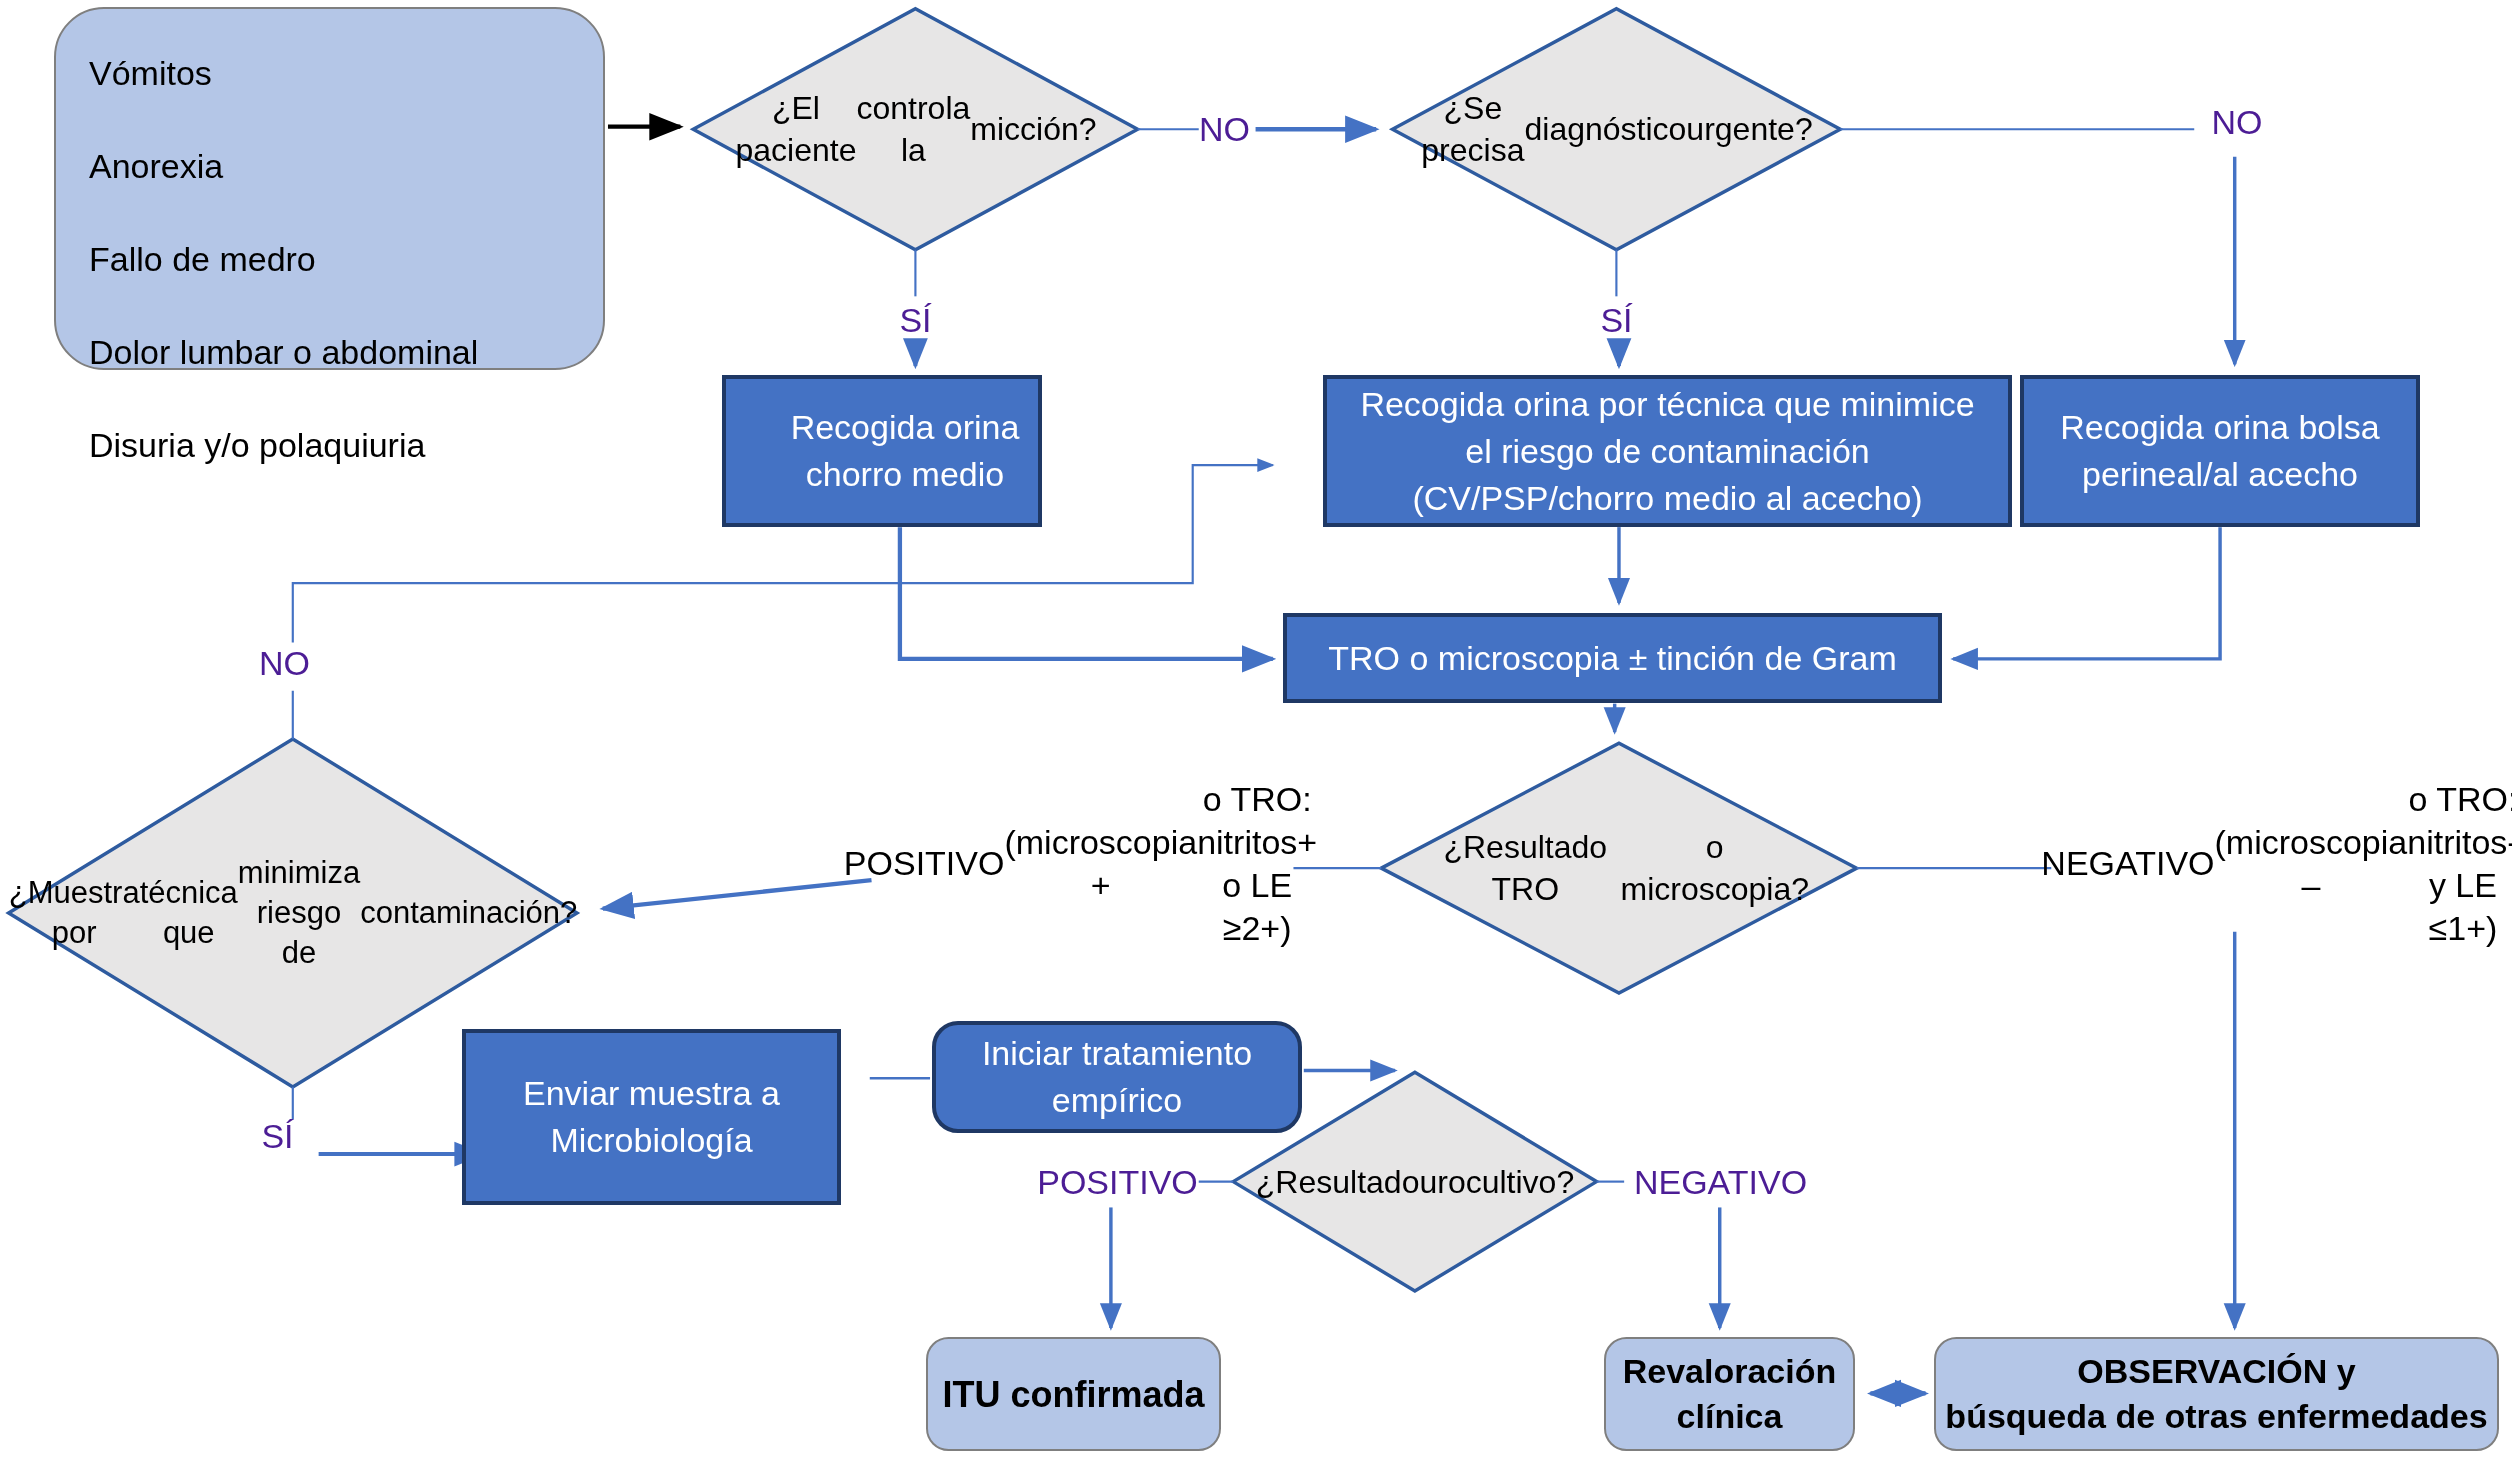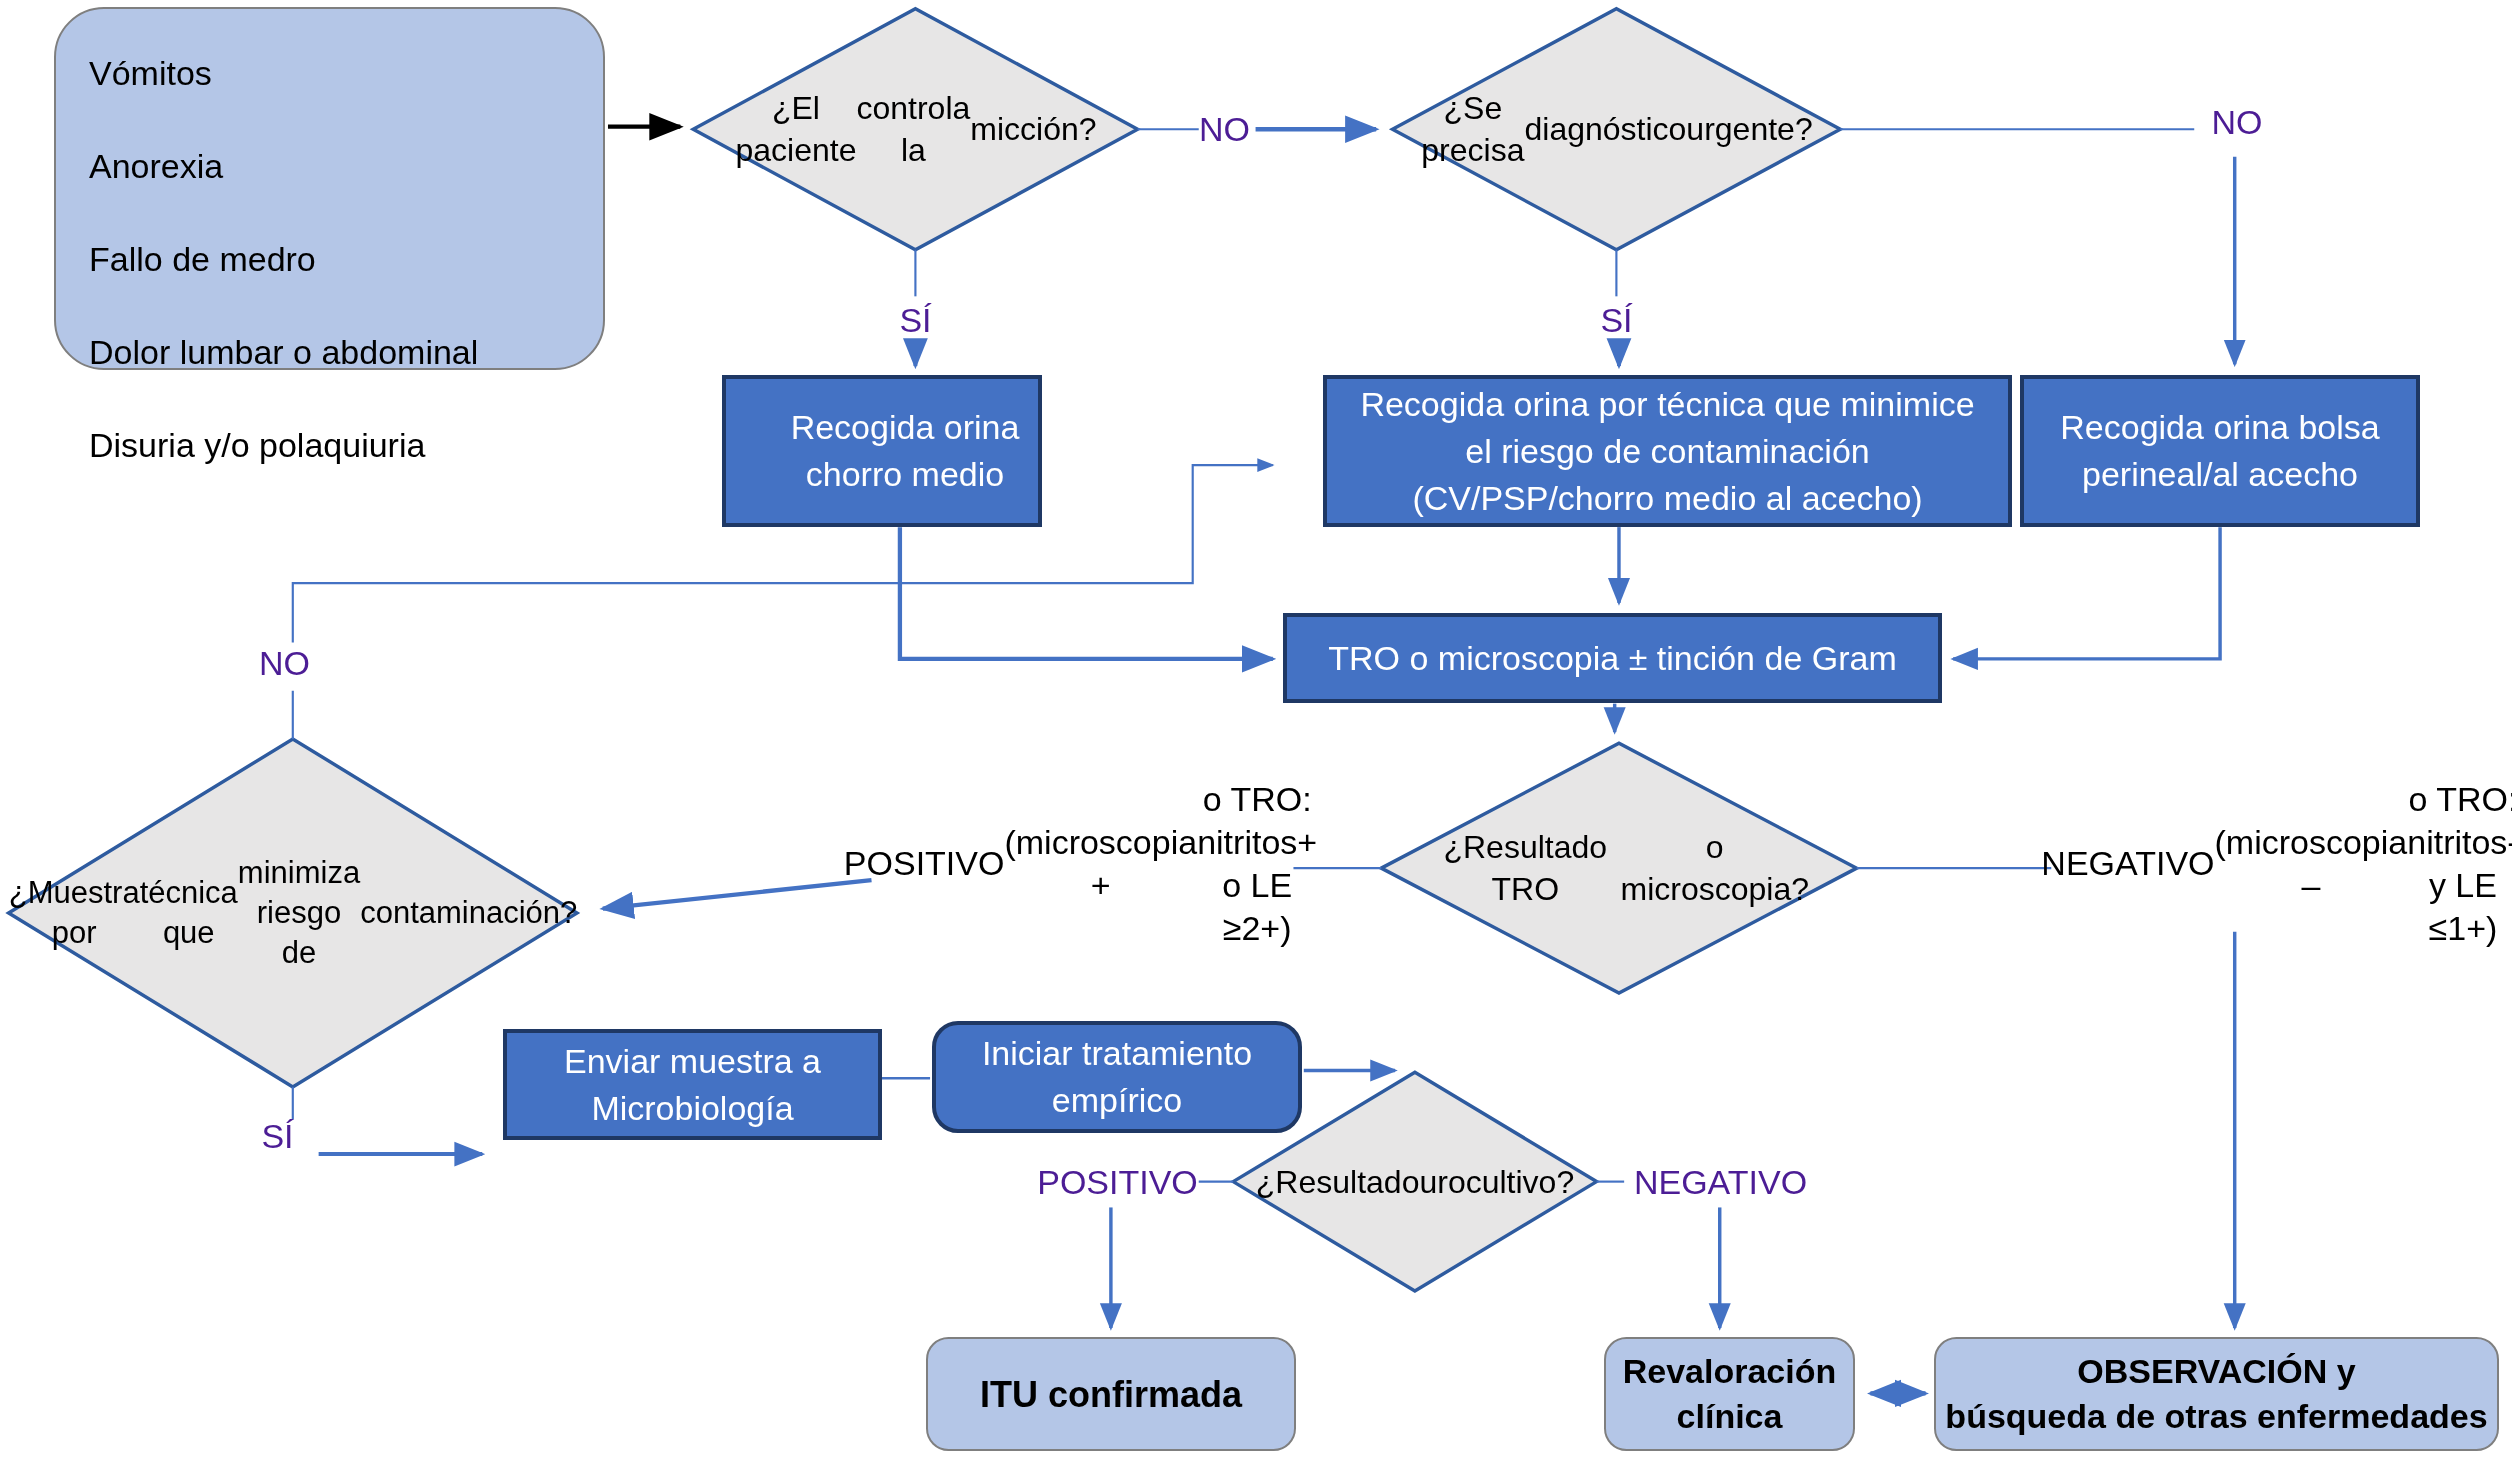--- a/index.html
+++ b/index.html
@@ -118,30 +118,30 @@
     <div>el riesgo de contaminación</div>
     <div>(CV/PSP/chorro medio al acecho)</div>
   </div>
   <div class="process" style="left:2020px;top:375px;width:400px;height:152px;">
     <div>Recogida orina bolsa</div>
     <div>perineal/al acecho</div>
   </div>
   <div class="process" style="left:1283px;top:613px;width:659px;height:90px;">
     <div>TRO o microscopia ± tinción de Gram</div>
   </div>
-  <div class="process" style="left:503px;top:1029px;width:379px;height:111px;">
+  <div class="process" style="left:462px;top:1029px;width:379px;height:176px;">
     <div>Enviar muestra a</div>
     <div>Microbiología</div>
   </div>
   <div class="process" style="left:932px;top:1021px;width:370px;height:112px;border-radius:26px;">
     <div>Iniciar tratamiento</div>
     <div>empírico</div>
   </div>
 
-  <div class="terminal" style="left:926px;top:1337px;width:370px;height:114px;font-size:36px;">
+  <div class="terminal" style="left:926px;top:1337px;width:295px;height:114px;font-size:36px;">
     <div>ITU confirmada</div>
   </div>
   <div class="terminal" style="left:1604px;top:1337px;width:251px;height:114px;">
     <div>Revaloración</div>
     <div>clínica</div>
   </div>
   <div class="terminal" style="left:1934px;top:1337px;width:565px;height:114px;font-size:34px;">
     <div>OBSERVACIÓN y</div>
     <div>búsqueda de otras enfermedades</div>
   </div>

